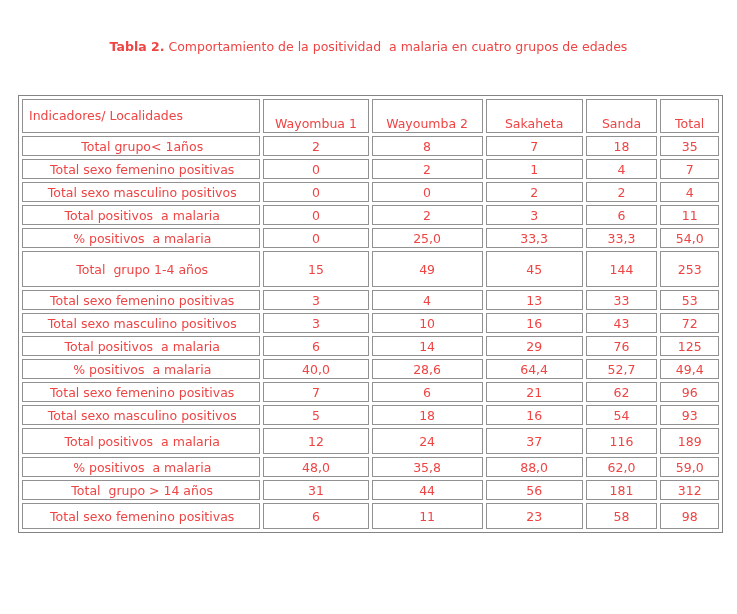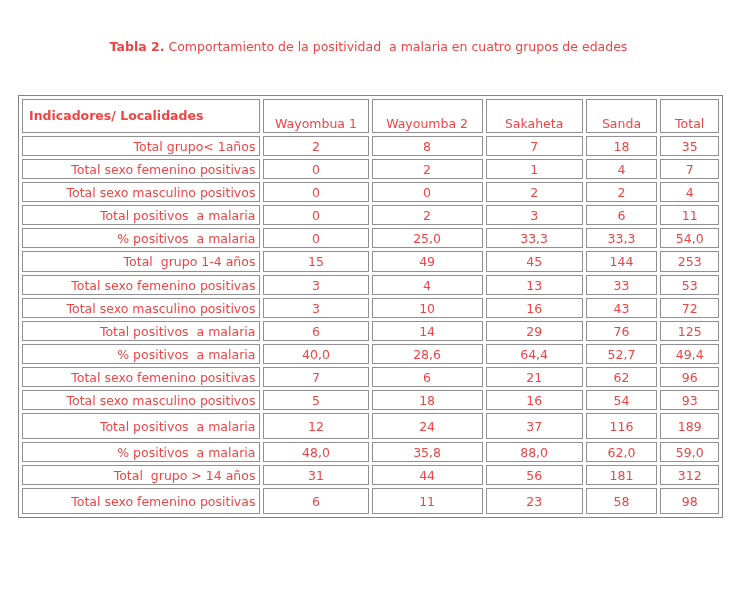--- a/index.html
+++ b/index.html
@@ -41,33 +41,32 @@
   thead th {
     vertical-align: top;
     text-align: center;
     padding-top: 16px;
   }
   thead th.label-col {
     vertical-align: middle;
     text-align: left;
     padding-left: 6px;
     padding-top: 0;
-    font-weight: bold;
   }
   tbody tr { height: 20px; }
   tbody th.label-col {
-    text-align: right;
+    text-align: center;
     padding-left: 6px;
     vertical-align: middle;
   }
   tbody td {
     text-align: center;
     vertical-align: middle;
   }
-  tbody tr:nth-child(6)  { height: 21px; }
+  tbody tr:nth-child(6)  { height: 36px; }
   tbody tr:nth-child(13) { height: 26px; }
   tbody tr:nth-child(16) { height: 26px; }
   tbody tr:nth-child(19) { height: 22px; }
   tbody tr:nth-child(20) { height: 36px; }
   tbody tr:nth-child(20) th,
   tbody tr:nth-child(20) td { vertical-align: top; padding-top: 2px; }
 </style>
 </head>
 <body>
 

